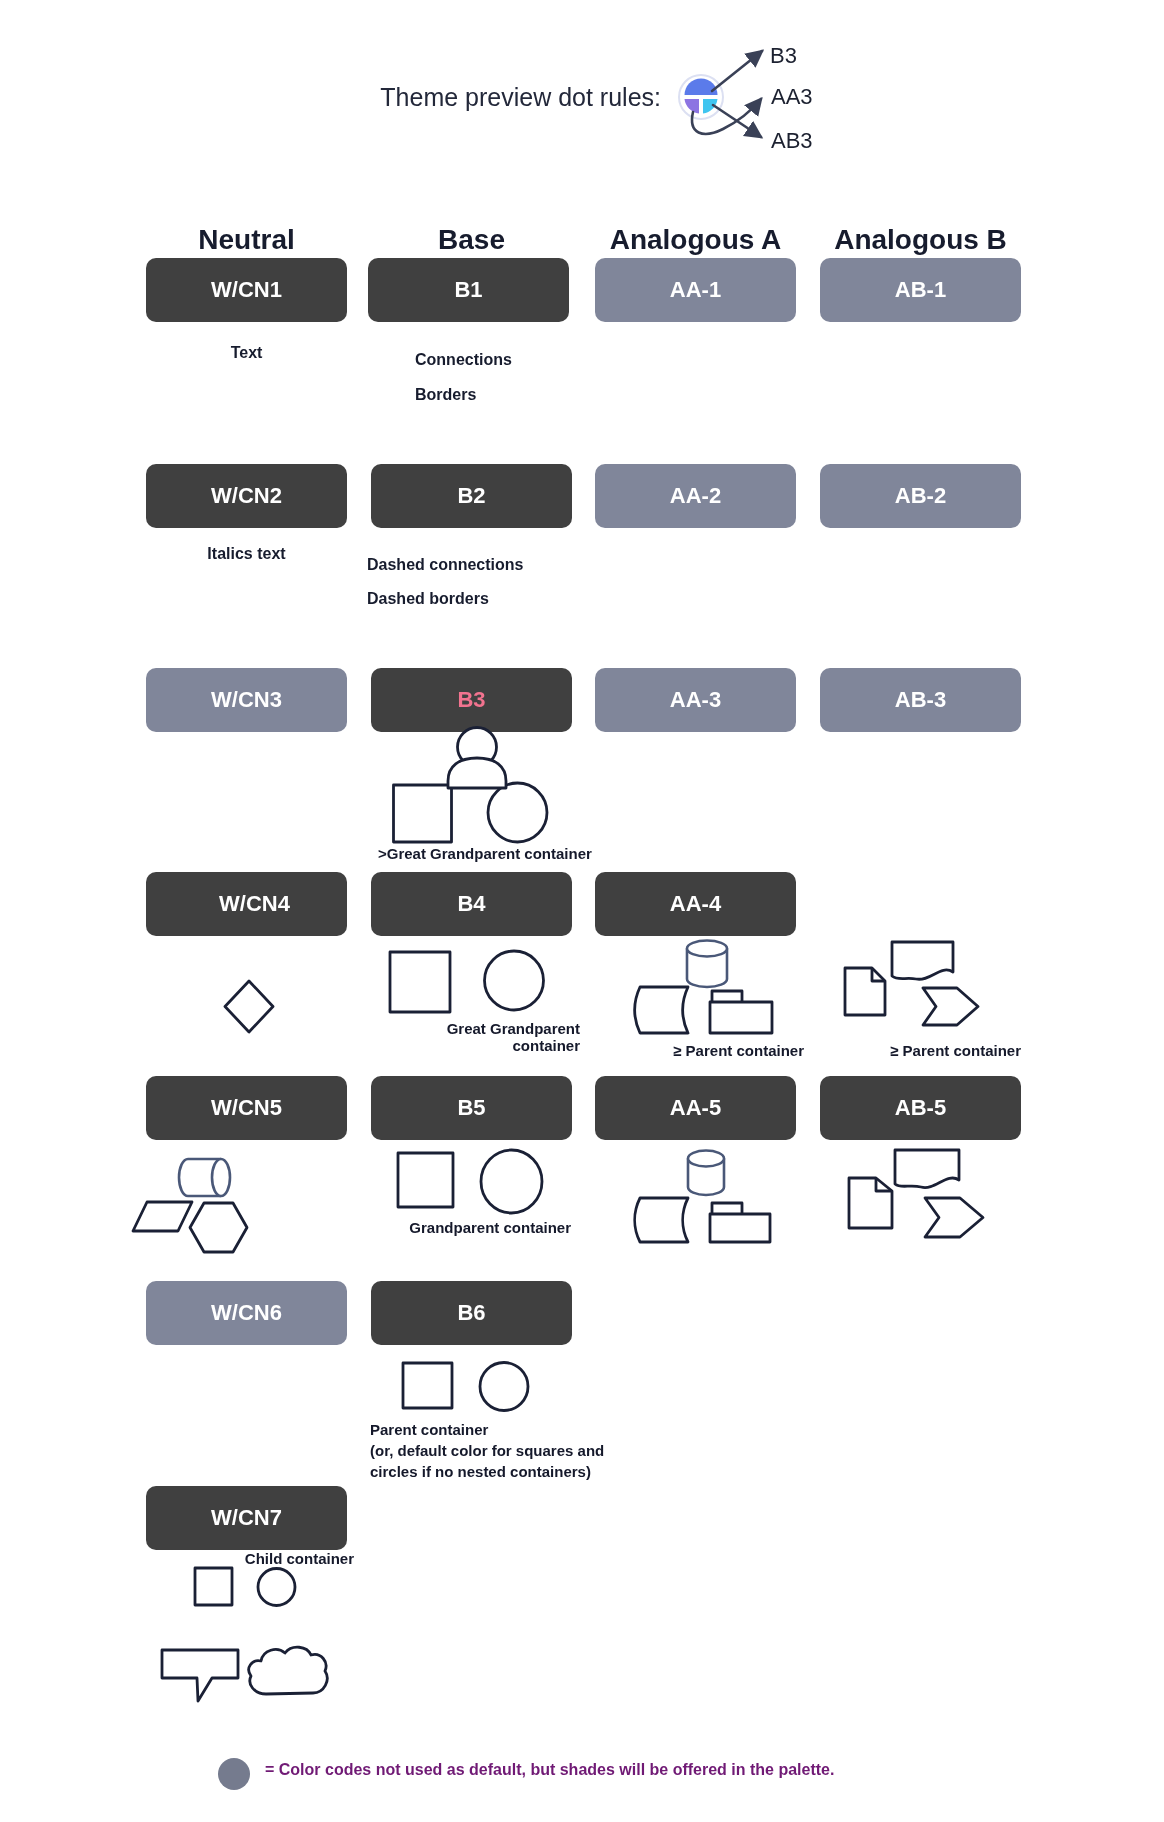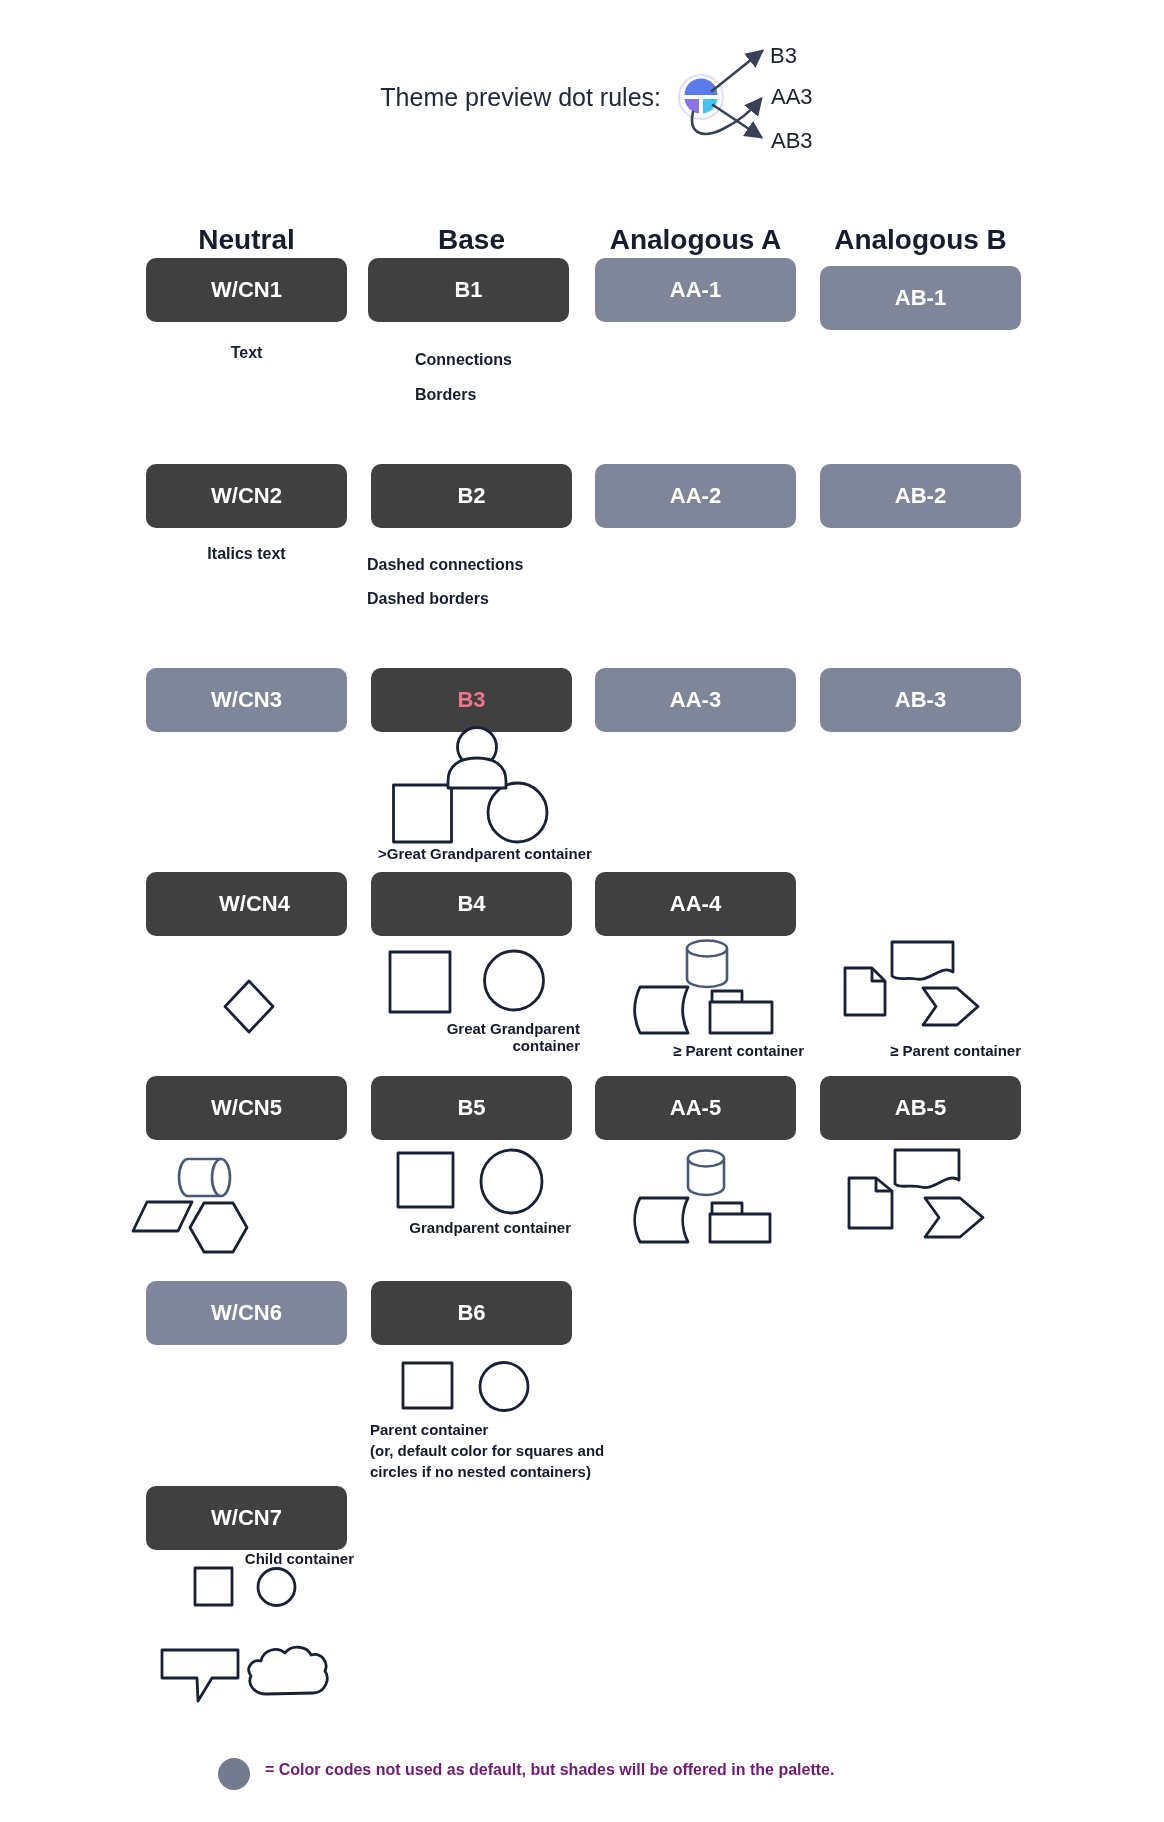--- a/index.html
+++ b/index.html
@@ -71,21 +71,21 @@
   <div class="dot-label" style="left:771px; top:128px;">AB3</div>
 
   <div class="col-header" style="left:146px;">Neutral</div>
   <div class="col-header" style="left:371px;">Base</div>
   <div class="col-header" style="left:595px;">Analogous A</div>
   <div class="col-header" style="left:820px;">Analogous B</div>
 
   <div class="swatch dark" style="left:146px; top:258px;">W/CN1</div>
   <div class="swatch dark" style="left:368px; top:258px;">B1</div>
   <div class="swatch gray" style="left:595px; top:258px;">AA-1</div>
-  <div class="swatch gray" style="left:820px; top:258px;margin-top:8px;">AB-1</div>
+  <div class="swatch gray" style="left:820px; top:258px;">AB-1</div>
 
   <div class="row-label center" style="left:146px; top:344px;">Text</div>
   <div class="row-label block" style="left:415px; top:342px;">
     <div>Connections</div>
     <div>Borders</div>
   </div>
 
   <div class="swatch dark" style="left:146px; top:464px;">W/CN2</div>
   <div class="swatch dark" style="left:371px; top:464px;">B2</div>
   <div class="swatch gray" style="left:595px; top:464px;">AA-2</div>

